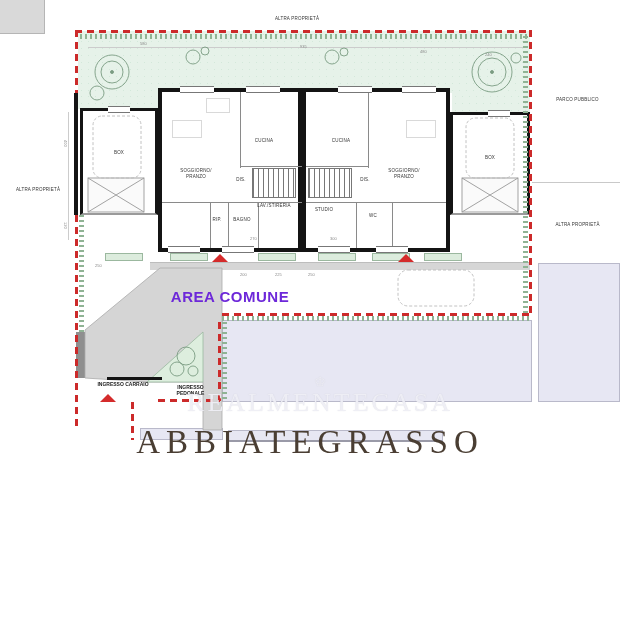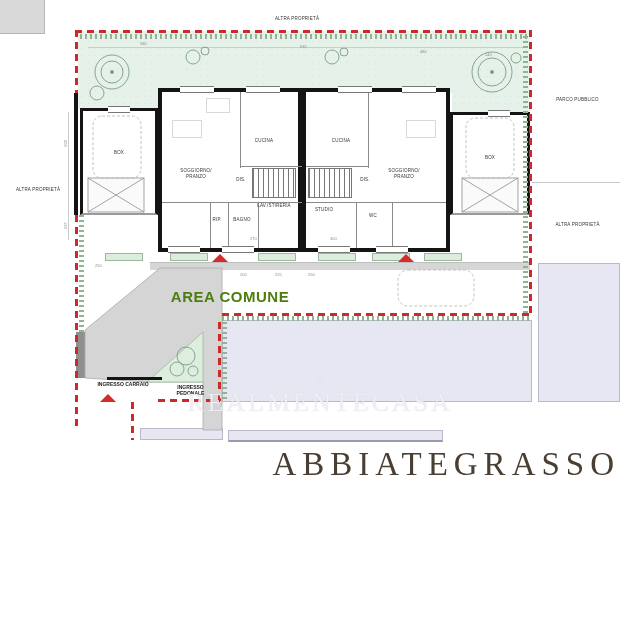--- a/index.html
+++ b/index.html
@@ -24,21 +24,21 @@
   .part{background:#8a8a8a;z-index:3;}
   .stair{background:repeating-linear-gradient(90deg,#777 0 1px,rgba(255,255,255,0) 1px 5px);border:1px solid #777;box-sizing:border-box;z-index:3;}
   .furn{border:1px solid #d9d9d9;z-index:3;}
   .planter{background:#dcecdd;border:1px solid #9bb89f;box-sizing:border-box;height:8px;z-index:4;}
   
   .lbl{color:#333;font-size:4.5px;letter-spacing:.2px;text-align:center;z-index:6;line-height:1.3;}
   .lblb{color:#222;font-size:5px;font-weight:bold;text-align:center;z-index:6;line-height:1.25;}
   .dim{color:#8a8a8a;font-size:4px;z-index:6;}
   .dimv{color:#8a8a8a;font-size:4px;z-index:6;writing-mode:vertical-rl;}
   .dimline{background:#cccccc;z-index:1;}
-  .areaTitle{color:#4d7c0f;font-size:15px;font-weight:bold;letter-spacing:.5px;z-index:6;font-family:"Liberation Sans",sans-serif;}
+  .areaTitle{color:#6d28d9;font-size:15px;font-weight:bold;letter-spacing:.5px;z-index:6;font-family:"Liberation Sans",sans-serif;}
   .tri{width:0;height:0;border-left:8px solid transparent;border-right:8px solid transparent;border-bottom:8px solid #d42b2b;z-index:7;}
   .wm{color:rgba(240,240,246,.92);text-shadow:0 0 1px rgba(175,175,188,.45);z-index:9;text-align:center;
       font-family:"Liberation Serif",serif;}
   .brand{width:620px;text-align:center;color:#4a3e33;font-family:"Liberation Serif",serif;
          font-size:33px;letter-spacing:6px;z-index:10;}
   .url{width:620px;text-align:center;color:#5c4e44;font-family:"Liberation Serif",serif;
        font-size:20px;letter-spacing:5px;z-index:10;}
   svg{z-index:3;}
 </style>
 </head>
@@ -207,15 +207,15 @@
   <div class="abs dim" style="left:275px;top:272px;">225</div>
   <div class="abs dim" style="left:308px;top:272px;">250</div>
   <div class="abs dim" style="left:250px;top:236px;">270</div>
   <div class="abs dim" style="left:330px;top:236px;">300</div>
   <div class="abs dimv" style="left:63px;top:140px;">400</div>
   <div class="abs dimv" style="left:63px;top:222px;">120</div>
 
   <div class="abs wm" style="left:300px;top:374px;width:40px;font-size:13px;">♔</div>
   <div class="abs wm" style="left:180px;top:388px;width:280px;font-size:26px;letter-spacing:3px;">REALMENTECASA</div>
 
-  <div class="abs brand" style="left:0;top:446px;text-align:right;">ABBIATEGRASSO</div>
+  <div class="abs brand" style="left:0;top:424px;">ABBIATEGRASSO</div>
 
 </div>
 
 </body></html>

